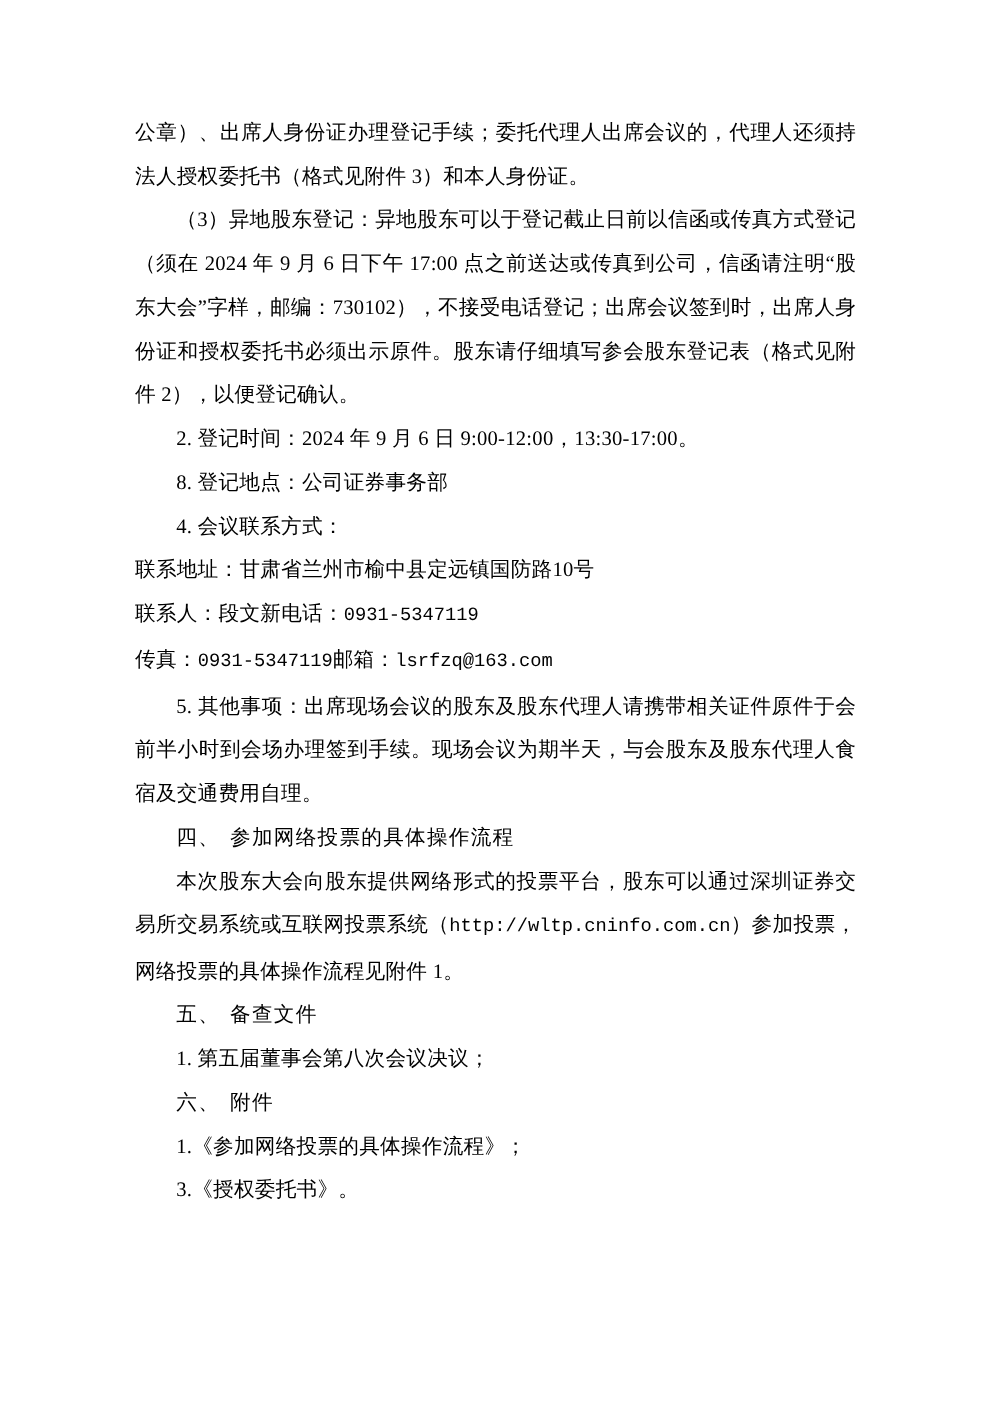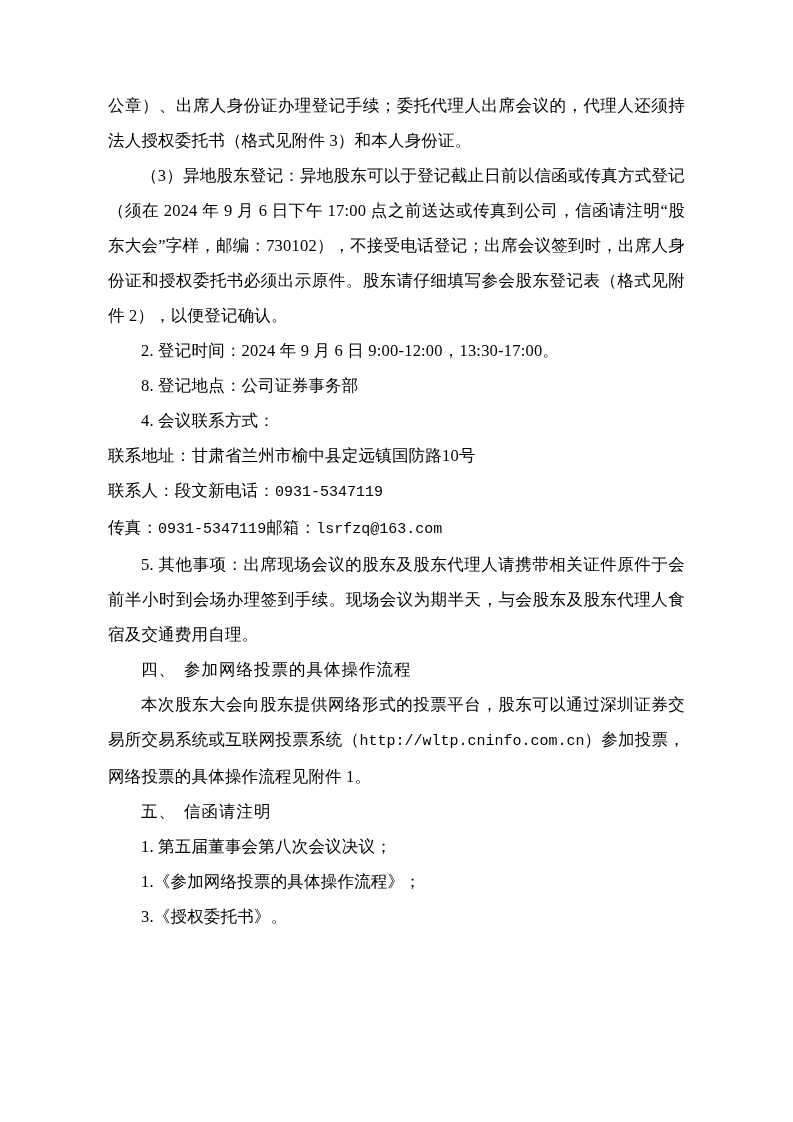--- a/index.html
+++ b/index.html
@@ -81,23 +81,26 @@
 
     <p class="heading">
       <span>四、</span><span class="sep"></span><span>参加网络投票的具体操作流程</span>
     </p>
 
     <p class="indent2">
       <span>本次股东大会向股东提供网络形式的投票平台，股东可以通过深圳证券交易所交易系统或互联网投票系统（</span><span class="mono">http://wltp.cninfo.com.cn</span><span>）参加投票，网络投票的具体操作流程见附件 1。</span>
     </p>
 
     <p class="heading">
-      <span>五、</span><span class="sep"></span><span>信函请注明</span>
+      <span>五、</span><span class="sep"></span><span>备查文件</span>
     </p>
 
     <p class="indent2">1. 第五届董事会第八次会议决议；</p>
 
+    <p class="heading">
+      <span>六、</span><span class="sep"></span><span>附件</span>
+    </p>
 
     <p class="indent2">1.《参加网络投票的具体操作流程》；</p>
     <p class="indent2">3.《授权委托书》。</p>
 
   </div>
 </div>
 
 </body></html>

